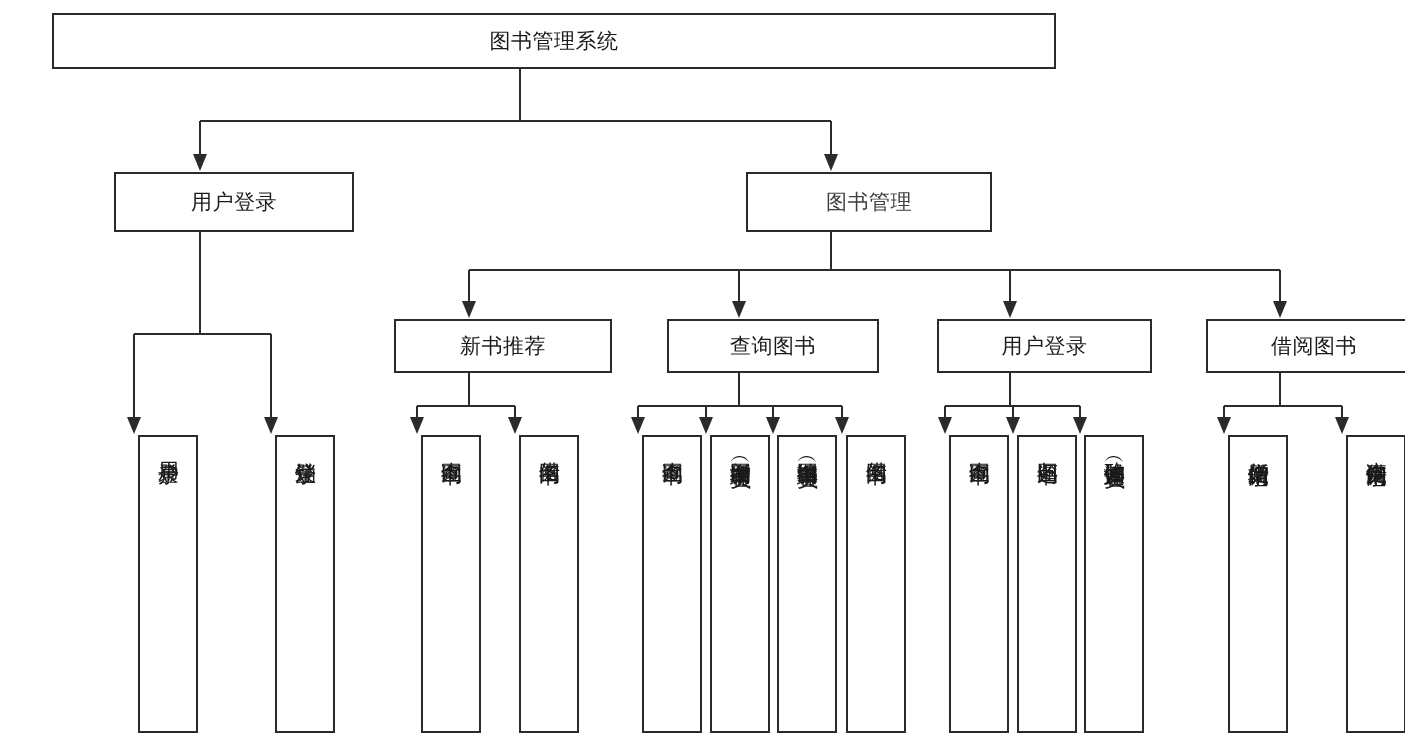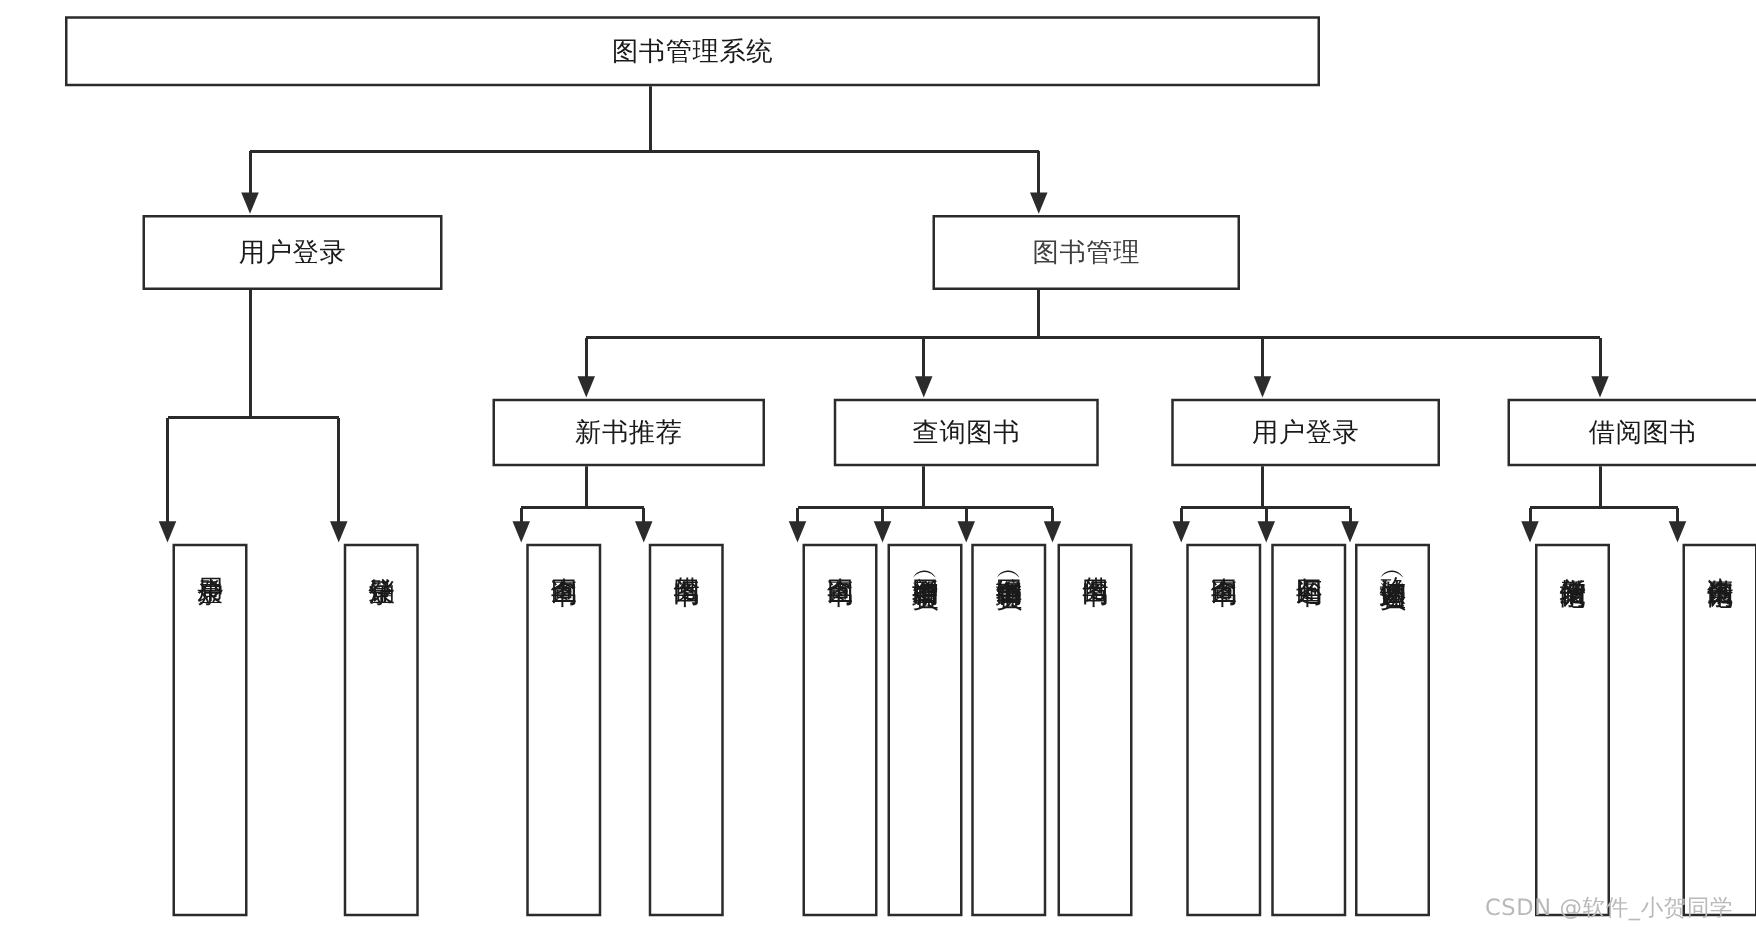--- a/index.html
+++ b/index.html
@@ -187,15 +187,14 @@
         <span class="vtext">确认归还（管理员）</span>
       </div>
       <div class="node vert" style="left: 1194px; top: 435px; width: 60px; height: 298px; border-color: rgb(43, 43, 43); color: rgb(26, 26, 26);">
         <span class="vtext">新增借阅记录</span>
       </div>
       <div class="node vert" style="left: 1312px; top: 435px; width: 60px; height: 298px; border-color: rgb(43, 43, 43); color: rgb(26, 26, 26);">
         <span class="vtext">查询借阅记录</span>
       </div>
     </div>
 
-  <div class="watermark" style="left: 1188px; top: 714px;">CSDN @软件_小贺同学</div>
 
 </div>
 
 </body></html>

